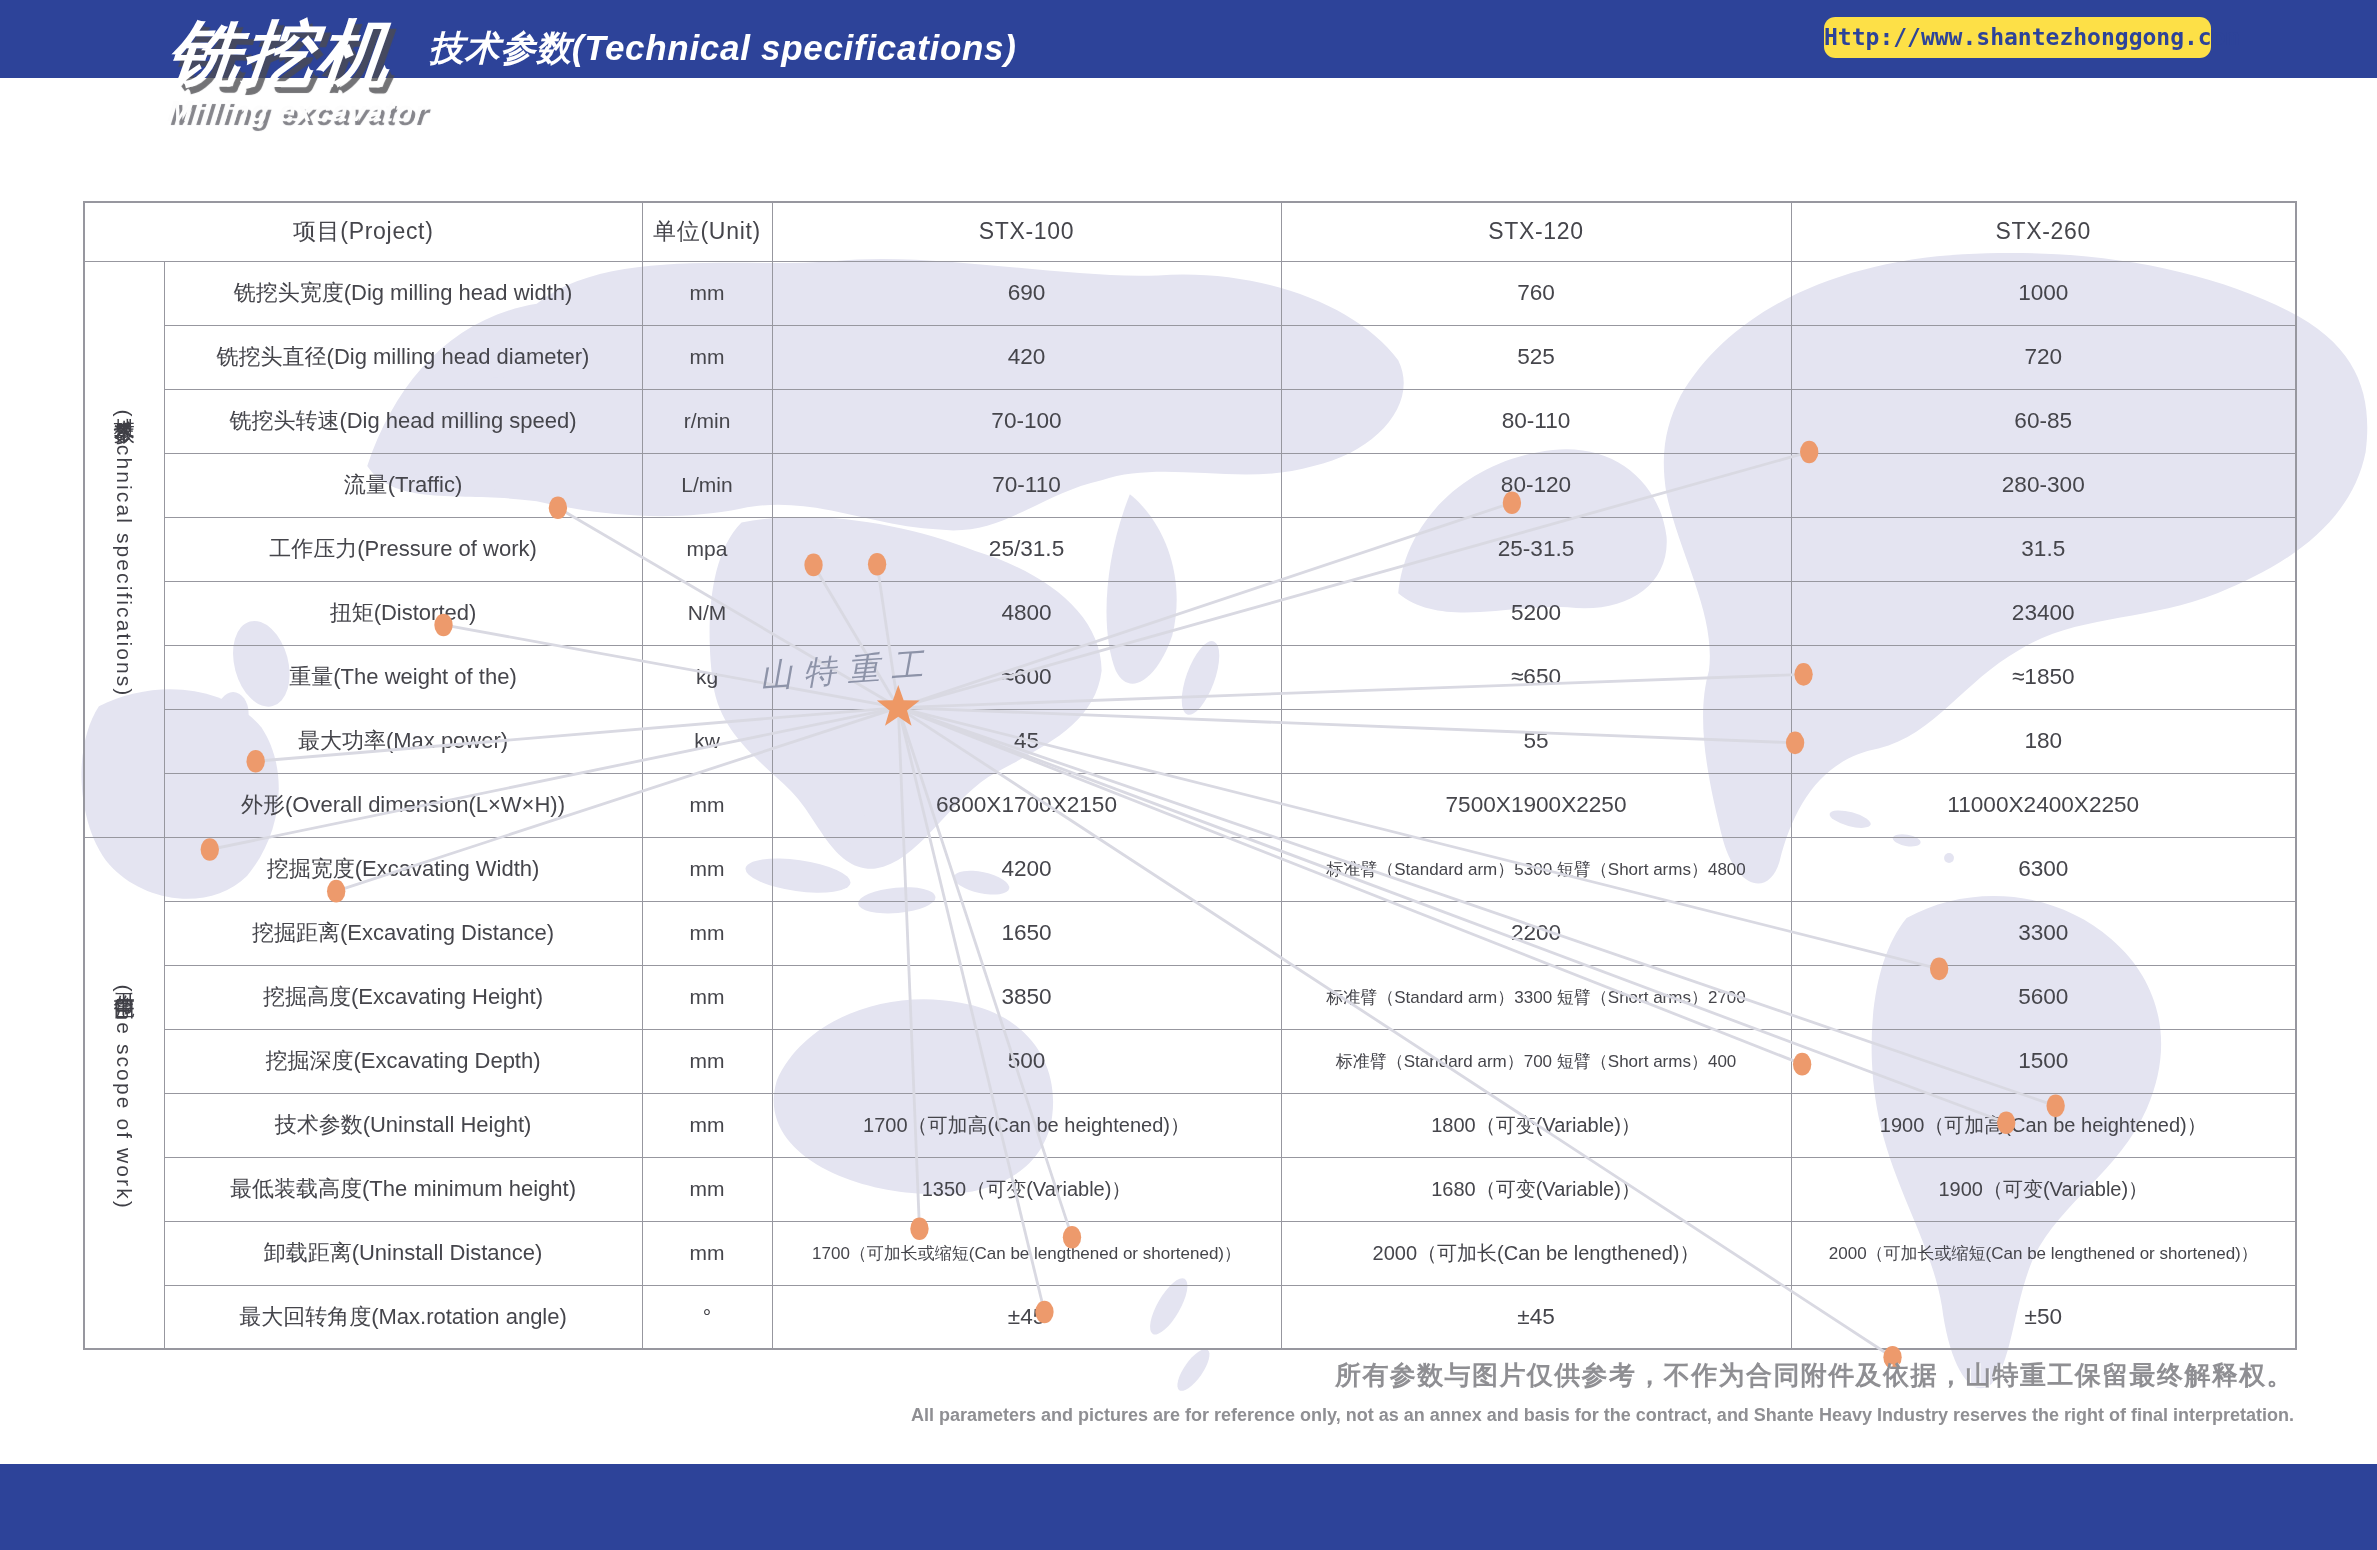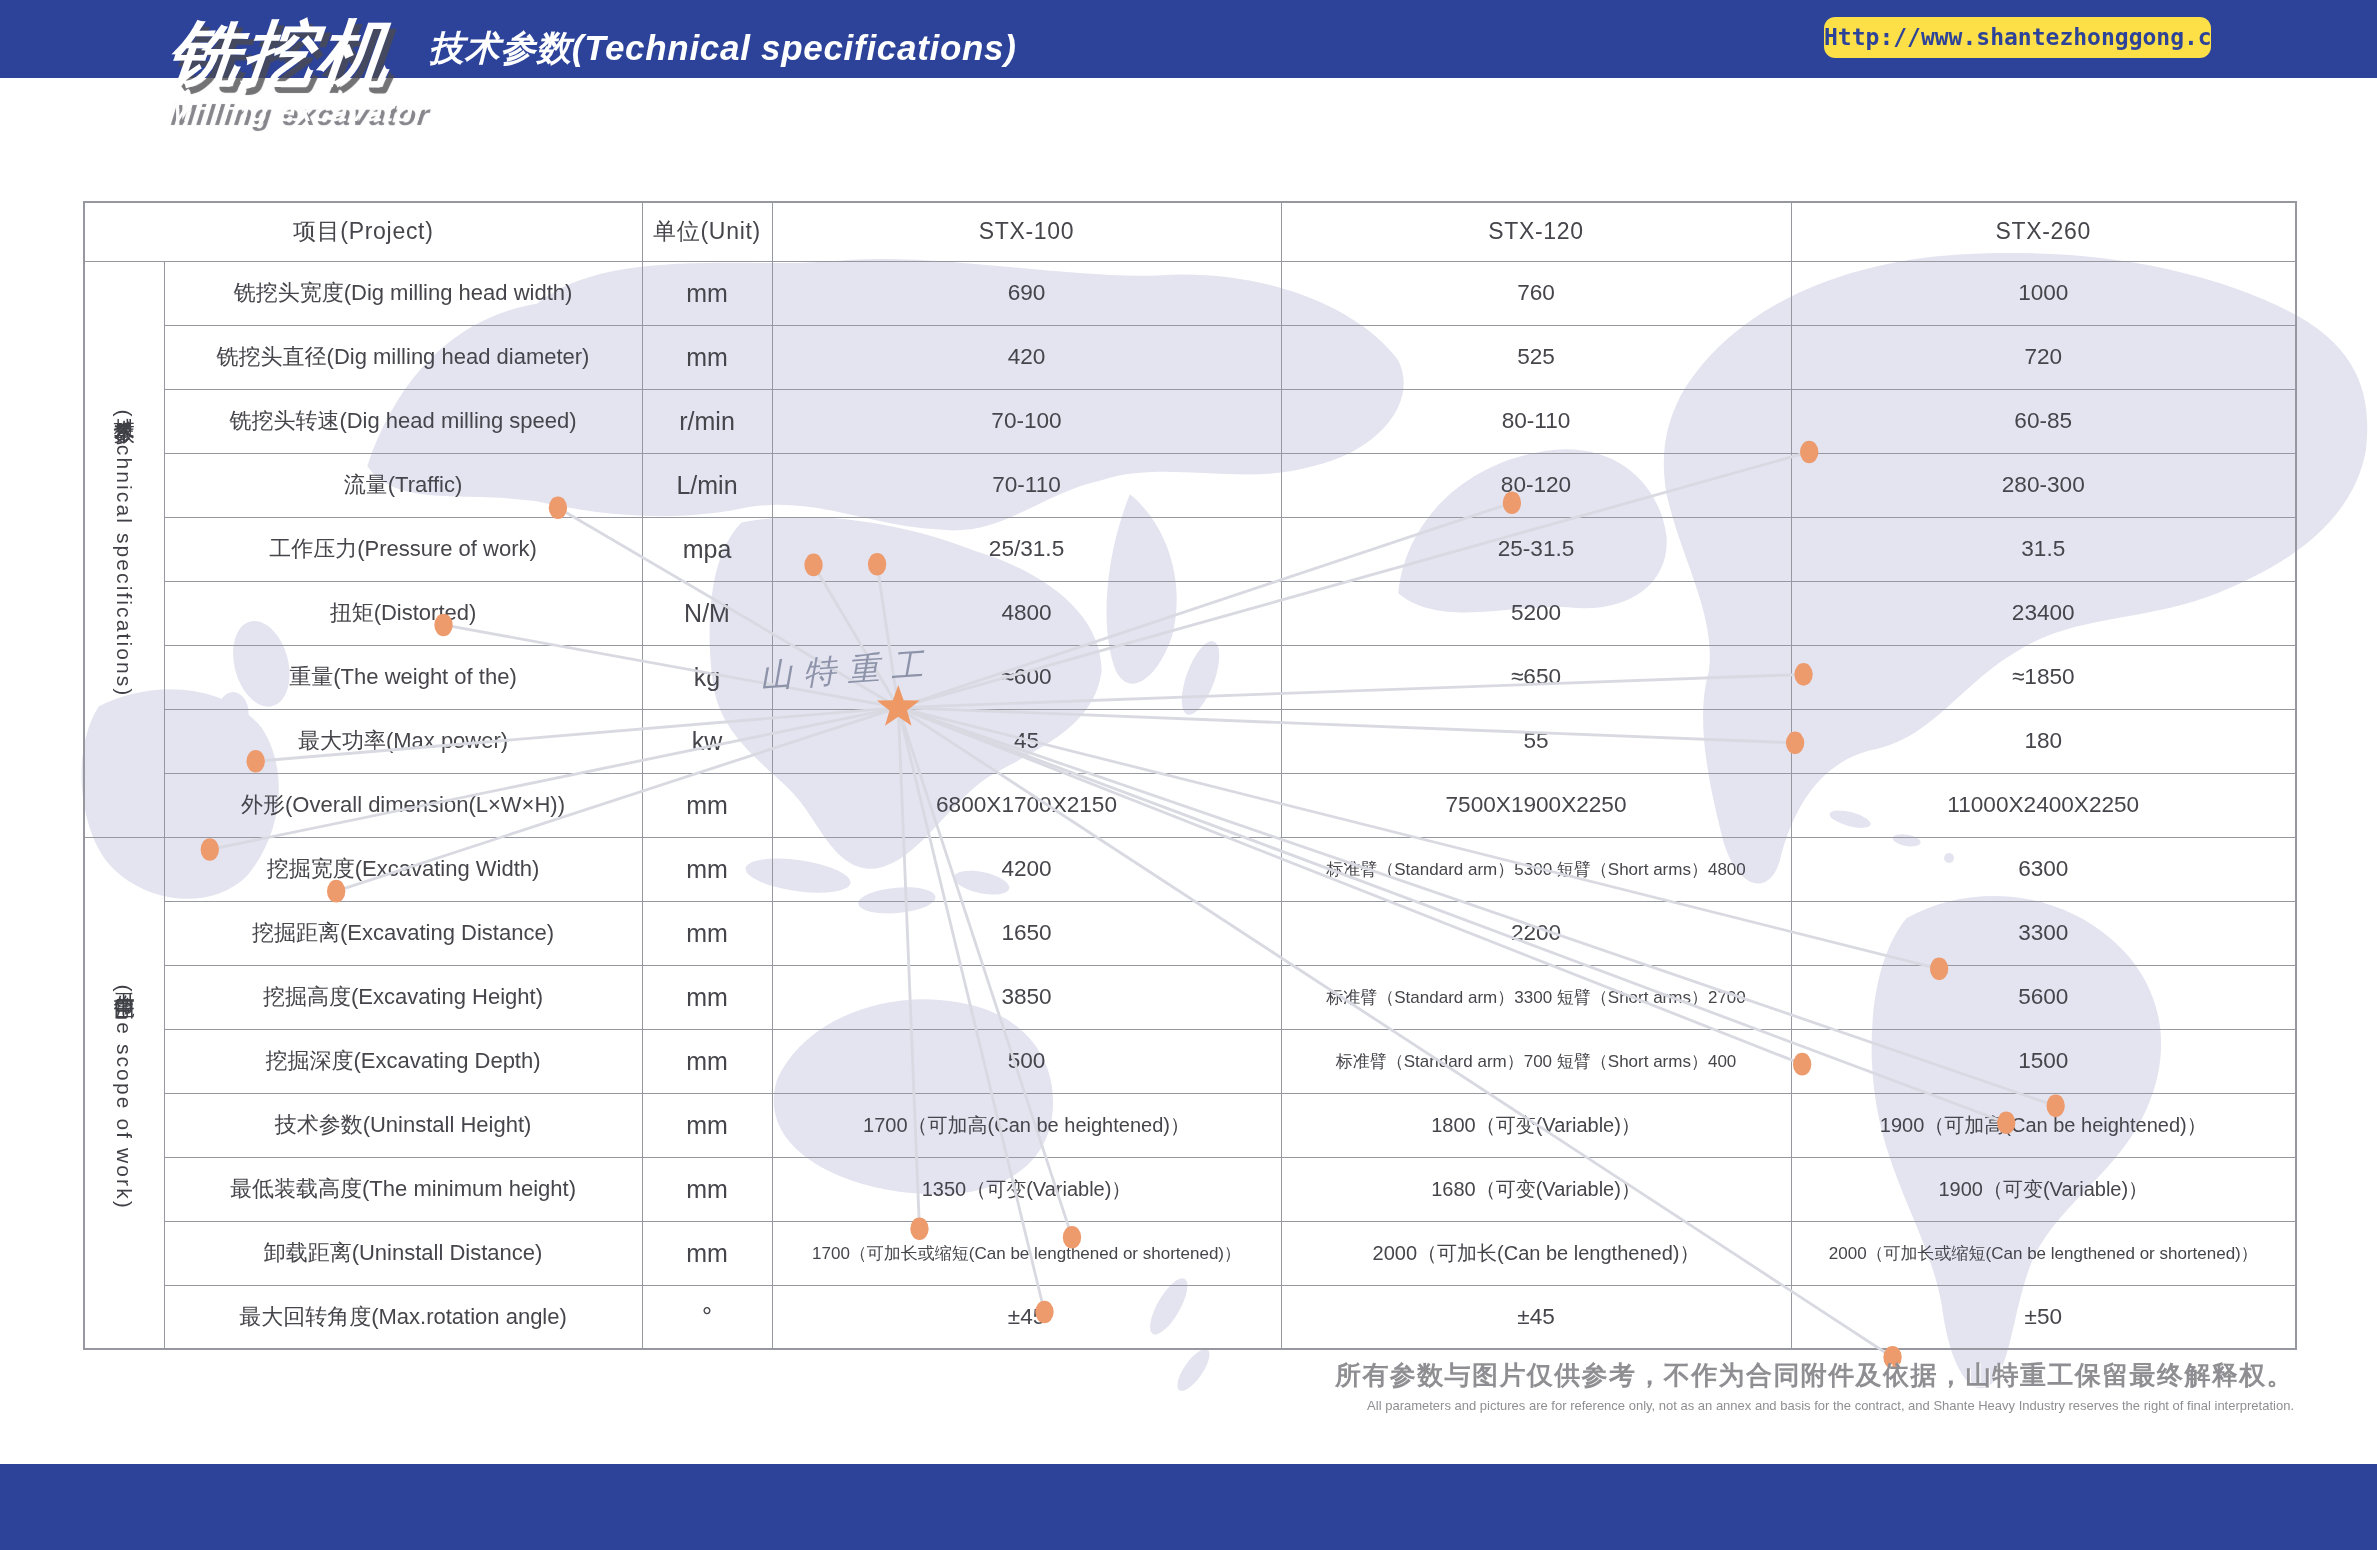--- a/index.html
+++ b/index.html
@@ -51,39 +51,39 @@
     padding-left:8px;
   }
   .spec-table th,.spec-table td{
     border:1.4px solid var(--line-gray);text-align:center;vertical-align:middle;
     padding:0 4.2px;background:transparent;font-weight:400;overflow:hidden;
   }
   .spec-table thead tr{height:59px;}
   .spec-table tbody tr{height:64px;}
   .spec-table thead th{font-size:23px;letter-spacing:0.7px;}
   .label-cell{font-size:22px;margin-left:39px;}
-  .unit-cell{font-size:25px;}
+  .unit-cell{font-size:21px;}
   .value-cell{font-size:22.6px;}
   .value-cell.sm{font-size:20px;margin-left:20px;}
   .value-cell.xs{font-size:17px;}
   .group-cell{
     writing-mode:vertical-rl;text-orientation:mixed;
     font-size:21px;letter-spacing:2.1px;color:#3f3f46;
     padding:7px 0;
   }
   .watermark-brand-text{
     font-family:"DejaVu Serif","Liberation Serif",serif;
     font-style:italic;font-size:46px;letter-spacing:16px;fill:#8d93a8;
   }
   .disclaimer{
     position:absolute;right:83px;top:1358px;z-index:3;text-align:right;color:var(--soft-gray);
   }
   .dis-cn{font-size:26px;font-weight:bold;letter-spacing:1.4px;
     text-shadow:1.4px 1.4px 0 rgba(255,255,255,.9);}
-  .dis-en{margin-top:5px;font-size:13px;font-weight:normal;}
+  .dis-en{margin-top:12px;font-size:18px;font-weight:bold;}
 </style>
 </head>
 <body>
 
 <div class="topbar"></div>
 
 <div class="logo">
   <div class="logo-cn">铣挖机</div>
   <div class="logo-en">Milling excavator</div>
 </div>

